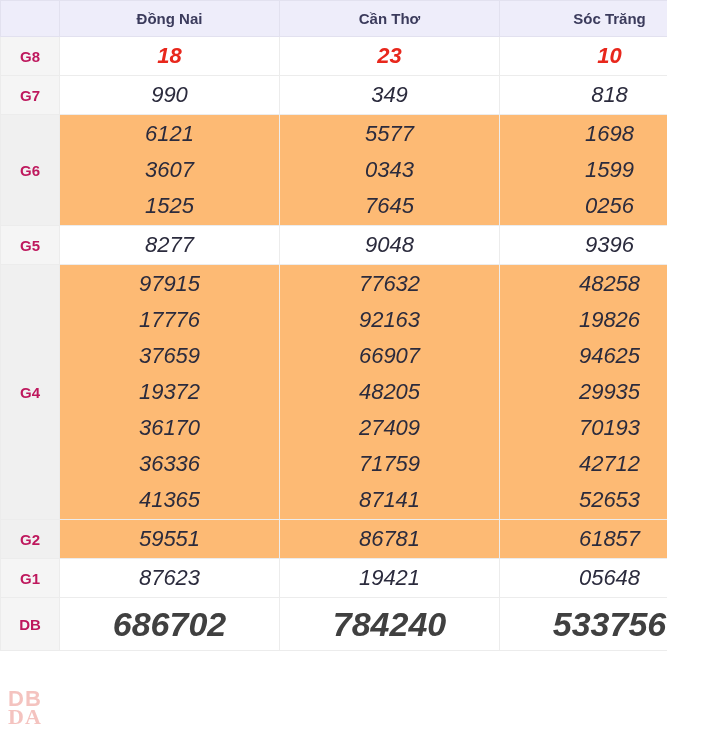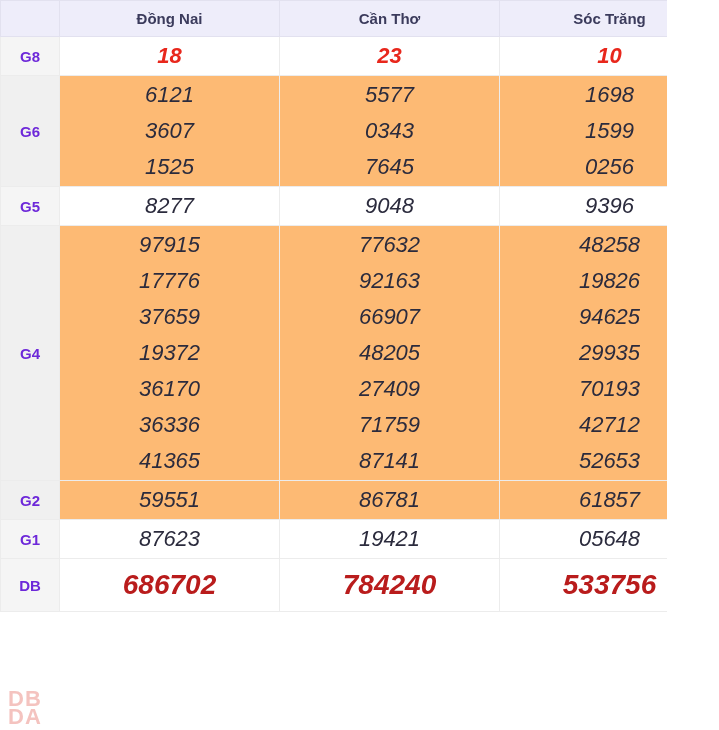--- a/index.html
+++ b/index.html
@@ -39,21 +39,21 @@
   }
 
   tbody td {
     border: 1px solid #ececec;
     text-align: center;
     vertical-align: middle;
     padding: 0;
   }
   td.label {
     background: #f5f5f5;
-    color: #6d28d9;
+    color: #be185d;
     font-size: 15px;
     font-weight: bold;
   }
   td.nums {
     font-size: 22px;
     color: #2b2b3d;
     line-height: 36px;
     padding: 1px 0;
     font-style: italic;
   }
@@ -64,23 +64,23 @@
   }
   tr.row-alt td.nums { background: #fdba74; }
   tr.row-alt td.label { background: #f0f0f0; }
 
   tr.g8 td.nums, tr.g8 td.nums .n {
     color: #e8271c;
     font-weight: bold;
     font-size: 22px;
   }
   tr.special td.nums, tr.special td.nums .n {
-    color: #b91c1c;
-    font-weight: bold;
-    font-size: 28px;
+    color: #404040;
+    font-weight: bold;
+    font-size: 34px;
     height: 50px;
     line-height: 50px;
   }
   tr.special td.label {
     background: #f5f5f5;
     position: relative;
   }
   tr.special td { border-top: 1px solid #ececec; }
 
   .watermark {
@@ -89,21 +89,21 @@
     bottom: 4px;
     color: #f3b9b5;
     font-size: 22px;
     font-weight: bold;
     line-height: 18px;
     letter-spacing: 1px;
     text-align: left;
     opacity: 0.85;
     pointer-events: none;
   }
-  .watermark .w2 { display: block; }
+  .watermark .w2 { display: block; font-family: Liberation Serif, serif; }
 </style>
 </head>
 <body>
 
 <div id="page">
 
   <table class="lottery">
     <colgroup>
       <col class="c-label">
       <col class="c-prov">
@@ -124,20 +124,32 @@
           <td class="nums">
             <span class="n">18</span>
           </td>
           <td class="nums">
             <span class="n">23</span>
           </td>
           <td class="nums">
             <span class="n">10</span>
           </td>
         </tr>
+        <tr>
+          <td class="label">G7</td>
+          <td class="nums">
+            <span class="n">990</span>
+          </td>
+          <td class="nums">
+            <span class="n">349</span>
+          </td>
+          <td class="nums">
+            <span class="n">818</span>
+          </td>
+        </tr>
         <tr class="row-alt">
           <td class="label">G6</td>
           <td class="nums">
             <span class="n">6121</span>
             <span class="n">3607</span>
             <span class="n">1525</span>
           </td>
           <td class="nums">
             <span class="n">5577</span>
             <span class="n">0343</span>

